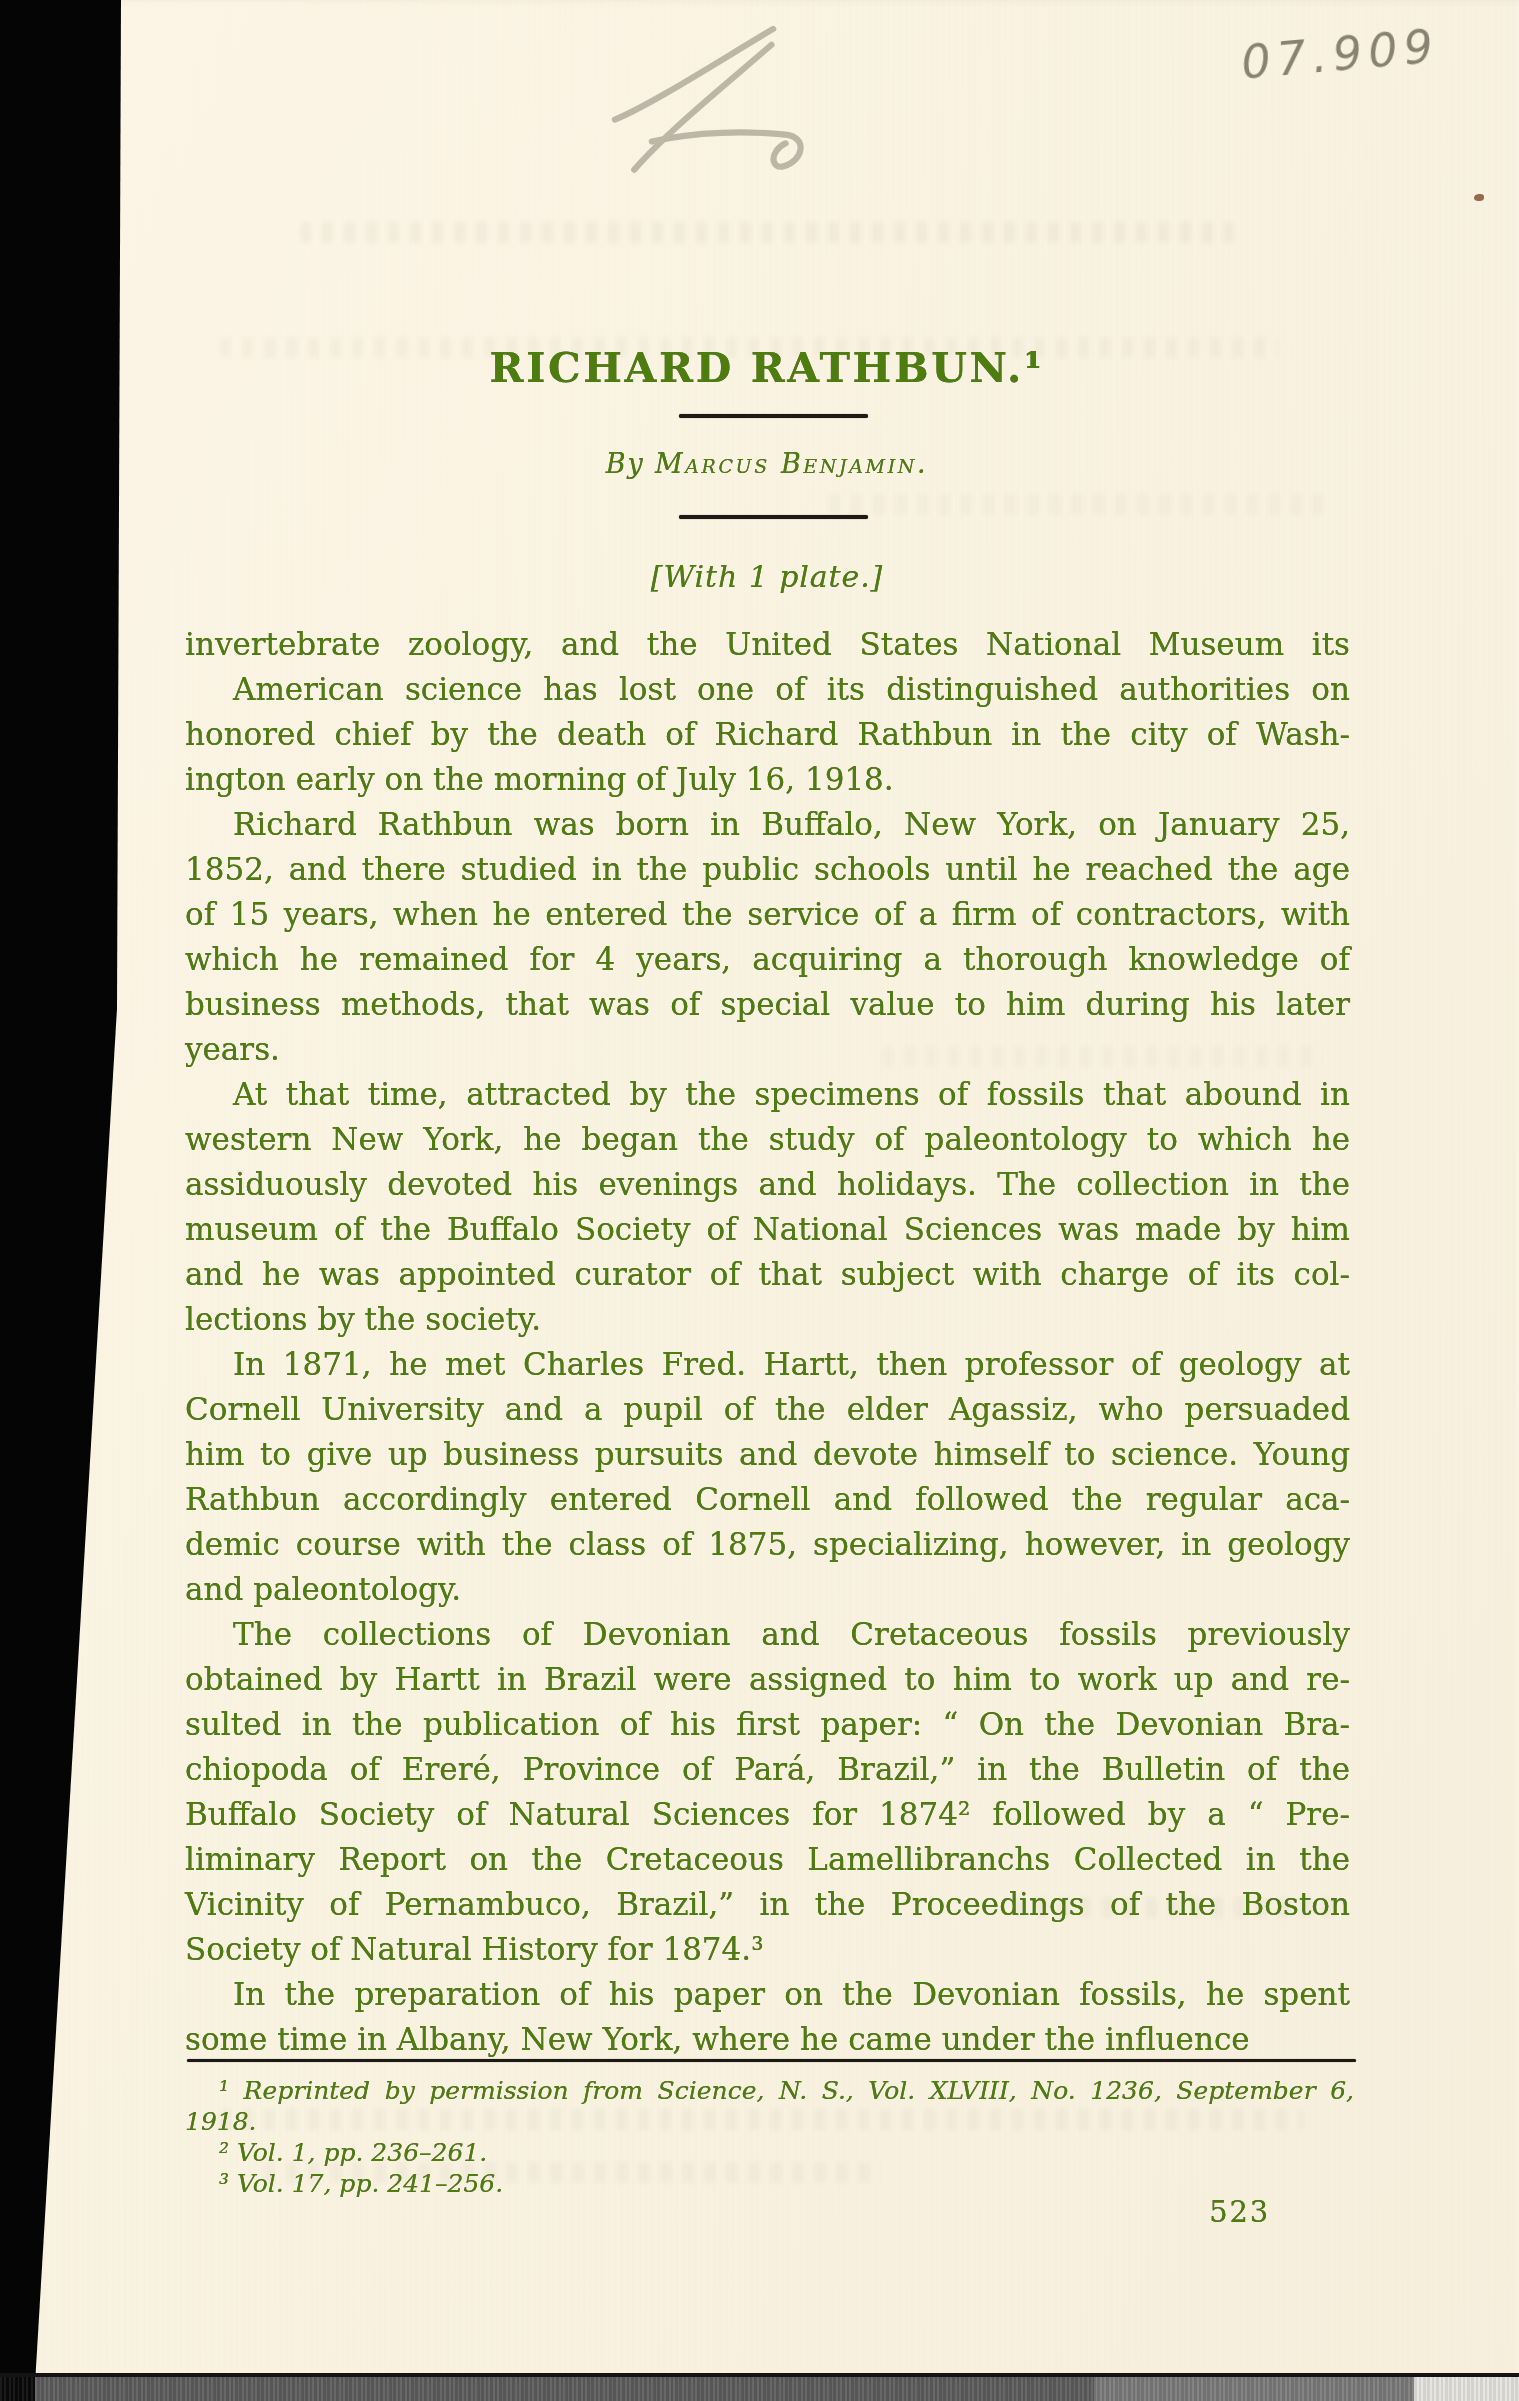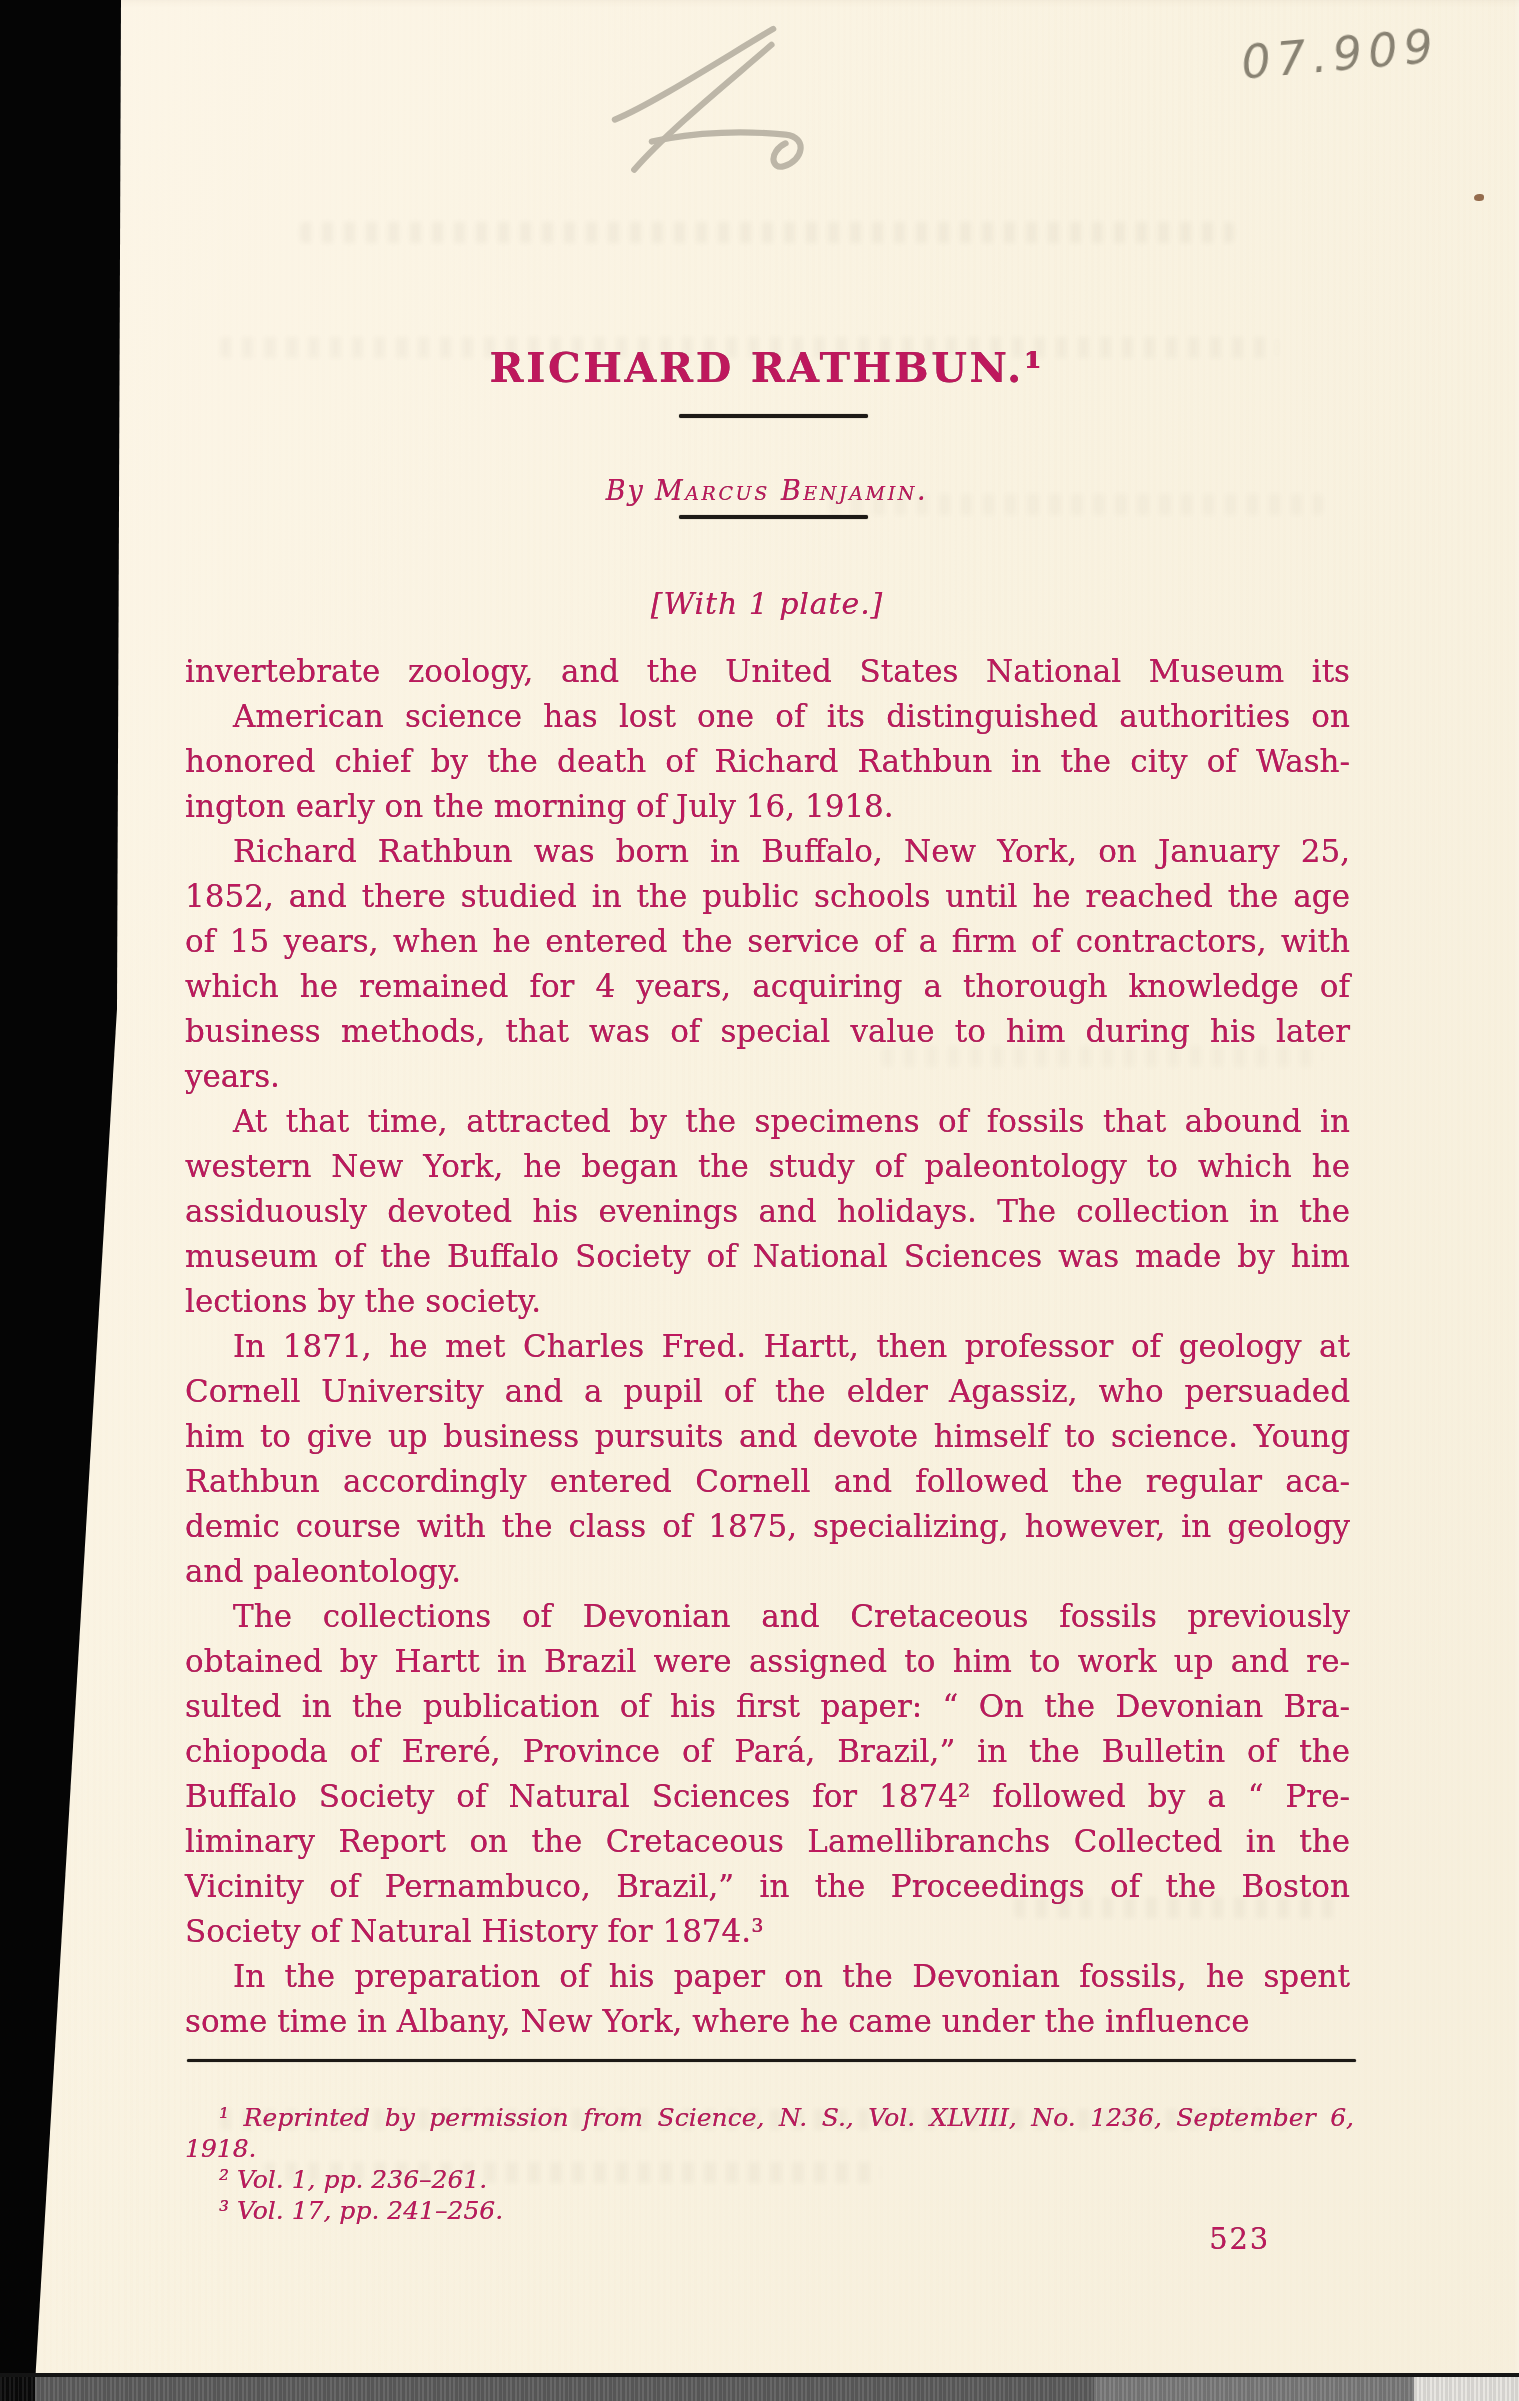--- a/index.html
+++ b/index.html
@@ -45,21 +45,21 @@
     position:absolute;left:1241px;top:25px;width:247px;
     font-family:"DejaVu Sans","Liberation Sans",sans-serif;
     font-style:italic;font-size:46px;letter-spacing:6.2px;
     color:#6d6758;opacity:.8;transform:rotate(-5deg);
     filter:blur(0.4px);z-index:3;
   }
   .scribble{position:absolute;left:599px;top:17.6px;width:264px;height:168px;opacity:.55;z-index:3;}
   .speck{position:absolute;left:1474px;top:194px;width:9.7px;height:7px;background:#7a4a28;border-radius:60% 40% 50% 50%;opacity:.8;z-index:3;}
 
   
-  .ink{color:#be185d;text-shadow:0 0 0.5px rgba(30,25,18,.65);margin-top:27px;}
+  .ink{color:#4d7c0f;text-shadow:0 0 0.5px rgba(30,25,18,.65);}
   .title{
     position:absolute;left:185px;top:317px;width:1164px;
     text-align:center;font-size:41px;letter-spacing:2.6px;
     z-index:2;
   }
   .rule{
     position:absolute;height:3.5px;background:#1d1a16;border-radius:1.8px;
     box-shadow:0 0 0.9px rgba(20,16,12,.8);z-index:2;
   }
   .rule-top{left:679px;top:414px;width:189px;}
@@ -144,20 +144,21 @@
         <div class="line">of 15 years, when he entered the service of a firm of contractors, with</div>
         <div class="line">which he remained for 4 years, acquiring a thorough knowledge of</div>
         <div class="line">business methods, that was of special value to him during his later</div>
         <div class="line last">years.</div>
       </div>
       <div>
         <div class="line first">At that time, attracted by the specimens of fossils that abound in</div>
         <div class="line">western New York, he began the study of paleontology to which he</div>
         <div class="line">assiduously devoted his evenings and holidays.  The collection in the</div>
         <div class="line">museum of the Buffalo Society of National Sciences was made by him</div>
+        <div class="line">and he was appointed curator of that subject with charge of its col-</div>
         <div class="line last">lections by the society.</div>
       </div>
       <div>
         <div class="line first">In 1871, he met Charles Fred. Hartt, then professor of geology at</div>
         <div class="line">Cornell University and a pupil of the elder Agassiz, who persuaded</div>
         <div class="line">him to give up business pursuits and devote himself to science.  Young</div>
         <div class="line">Rathbun accordingly entered Cornell and followed the regular aca-</div>
         <div class="line">demic course with the class of 1875, specializing, however, in geology</div>
         <div class="line last">and paleontology.</div>
       </div>

